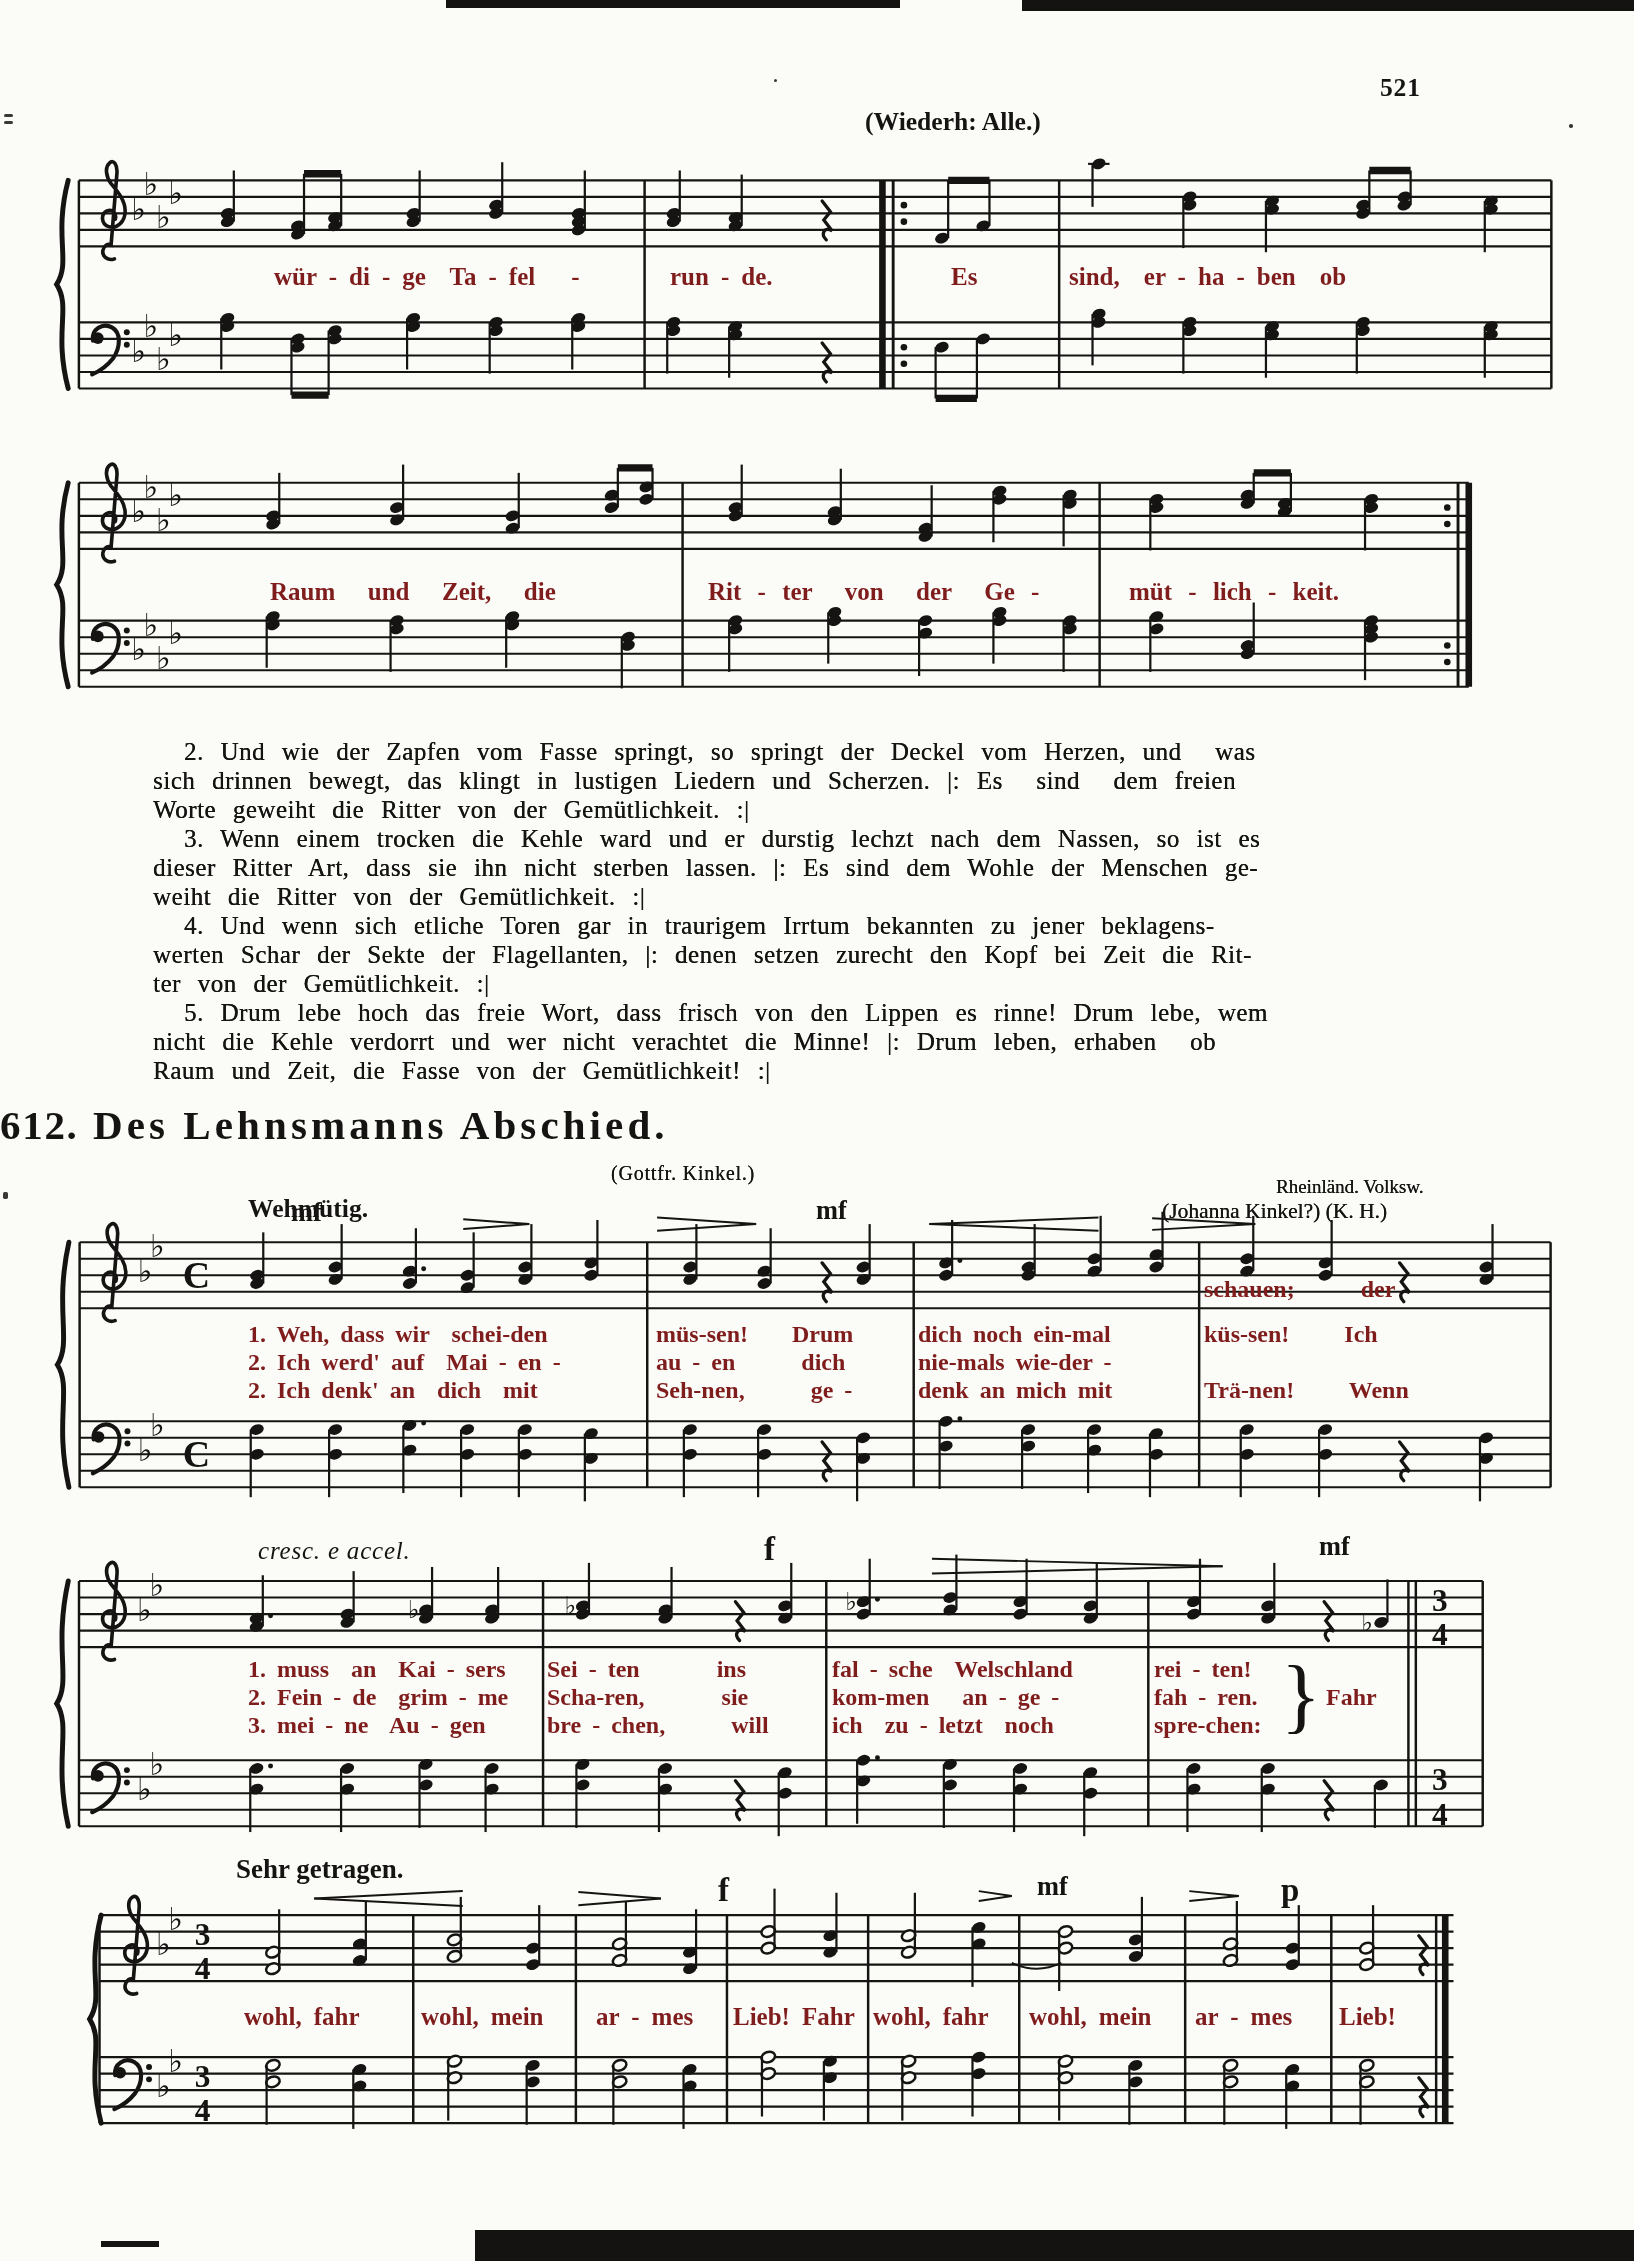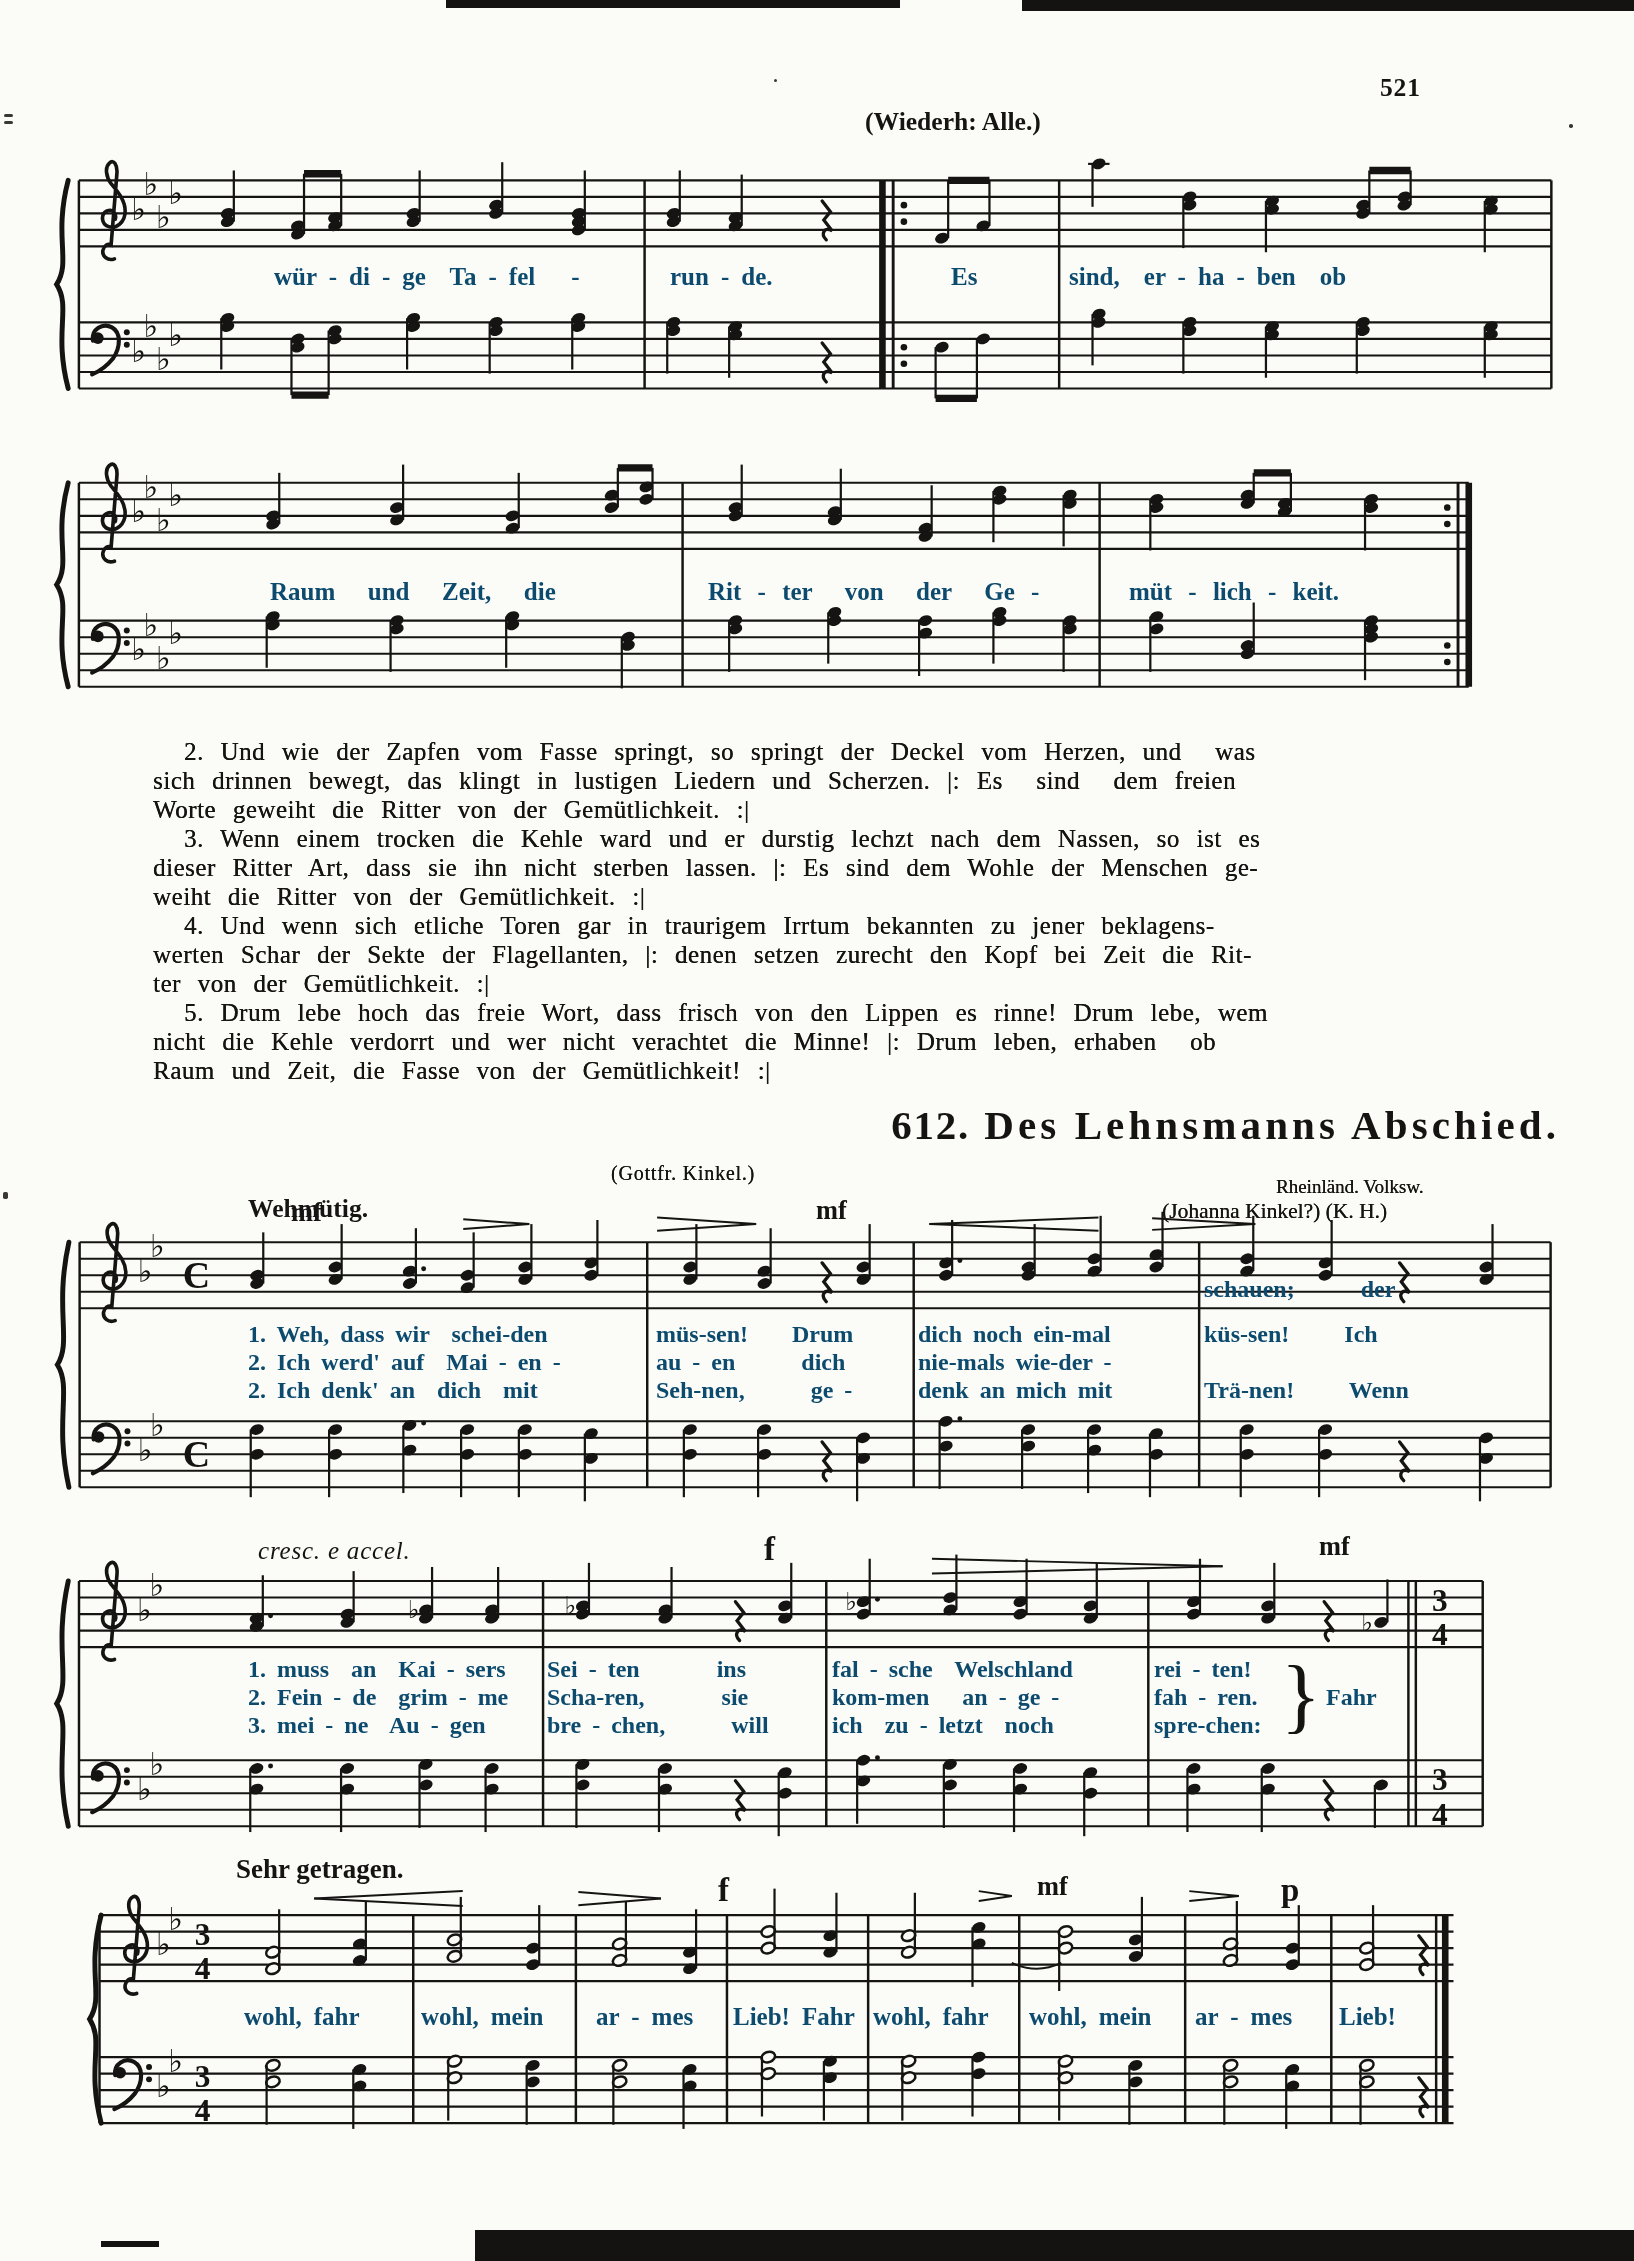--- a/index.html
+++ b/index.html
@@ -2,28 +2,28 @@
 <html style="font-size:13.2px"><head>
 <meta charset="utf-8">
 <style>
   *{margin:0;padding:0;box-sizing:border-box}
   html,body{width:1635px;height:2261px;background:#e9e8e4}
   .page{position:relative;width:1635px;height:2261px;background:#fbfbf8;color:#151412;
         font-family:"Liberation Serif","DejaVu Serif",serif;overflow:hidden}
   svg.music{position:absolute;overflow:visible}
   .pageno{position:absolute;font-size:25.6px;font-weight:700;letter-spacing:0.8px}
   .wiederh{position:absolute;font-size:25.6px;font-weight:700}
-  .lyr{position:absolute;font-size:25px;font-weight:700;white-space:pre;word-spacing:5.8px;color:#0c4a6e}
+  .lyr{position:absolute;font-size:25px;font-weight:700;white-space:pre;word-spacing:5.8px;color:#7f1d1d}
   .lyr.s2{word-spacing:10px}
   .lyr.small{font-size:24px;word-spacing:5px}
   .vblock{position:absolute;left:153px;top:737px;width:1354px}
   .vline{font-size:25px;line-height:29px;white-space:pre;letter-spacing:0.5px;word-spacing:10px;
          text-shadow:0.3px 0 0 currentColor}
   .vline.num{padding-left:31px}
-  .titleline{position:absolute;left:0;top:1101px;width:1560px;text-align:right;font-weight:700;
+  .titleline{position:absolute;left:0;top:1101px;width:1560px;text-align:left;font-weight:700;
              font-size:41px;letter-spacing:4.1px;white-space:pre}
   .titleline .no{letter-spacing:1.7px}
   .lyricist{position:absolute;left:0;top:1162px;width:1366px;text-align:center;font-size:20px;
             letter-spacing:0.8px;text-shadow:0.2px 0 0 currentColor}
   .source{position:absolute;left:1276px;top:1176px;font-size:19px;text-shadow:0.2px 0 0 currentColor}
   .composer{position:absolute;left:1162px;top:1199px;font-size:21.5px;text-shadow:0.2px 0 0 currentColor}
   .tempo{position:absolute;font-weight:700}
   .dyn{position:absolute;font-weight:700;font-size:26.4px}
   .dyn.big{font-size:33px}
   .cresc{position:absolute;font-style:italic;font-size:25px;letter-spacing:0.8px}

